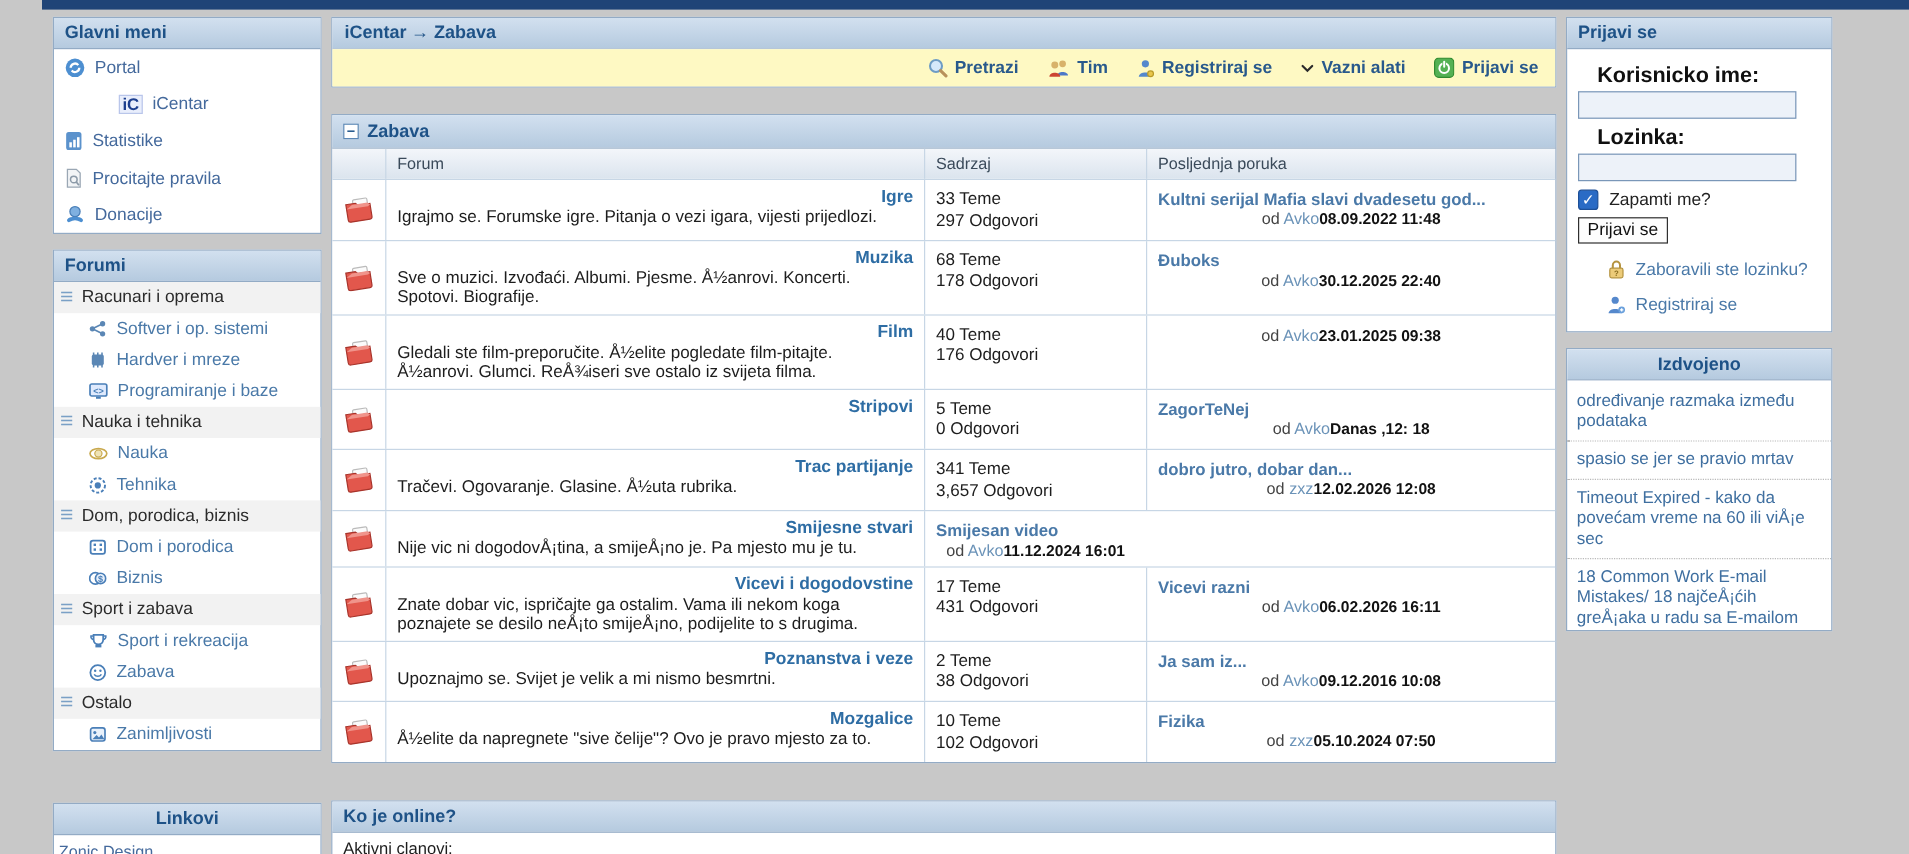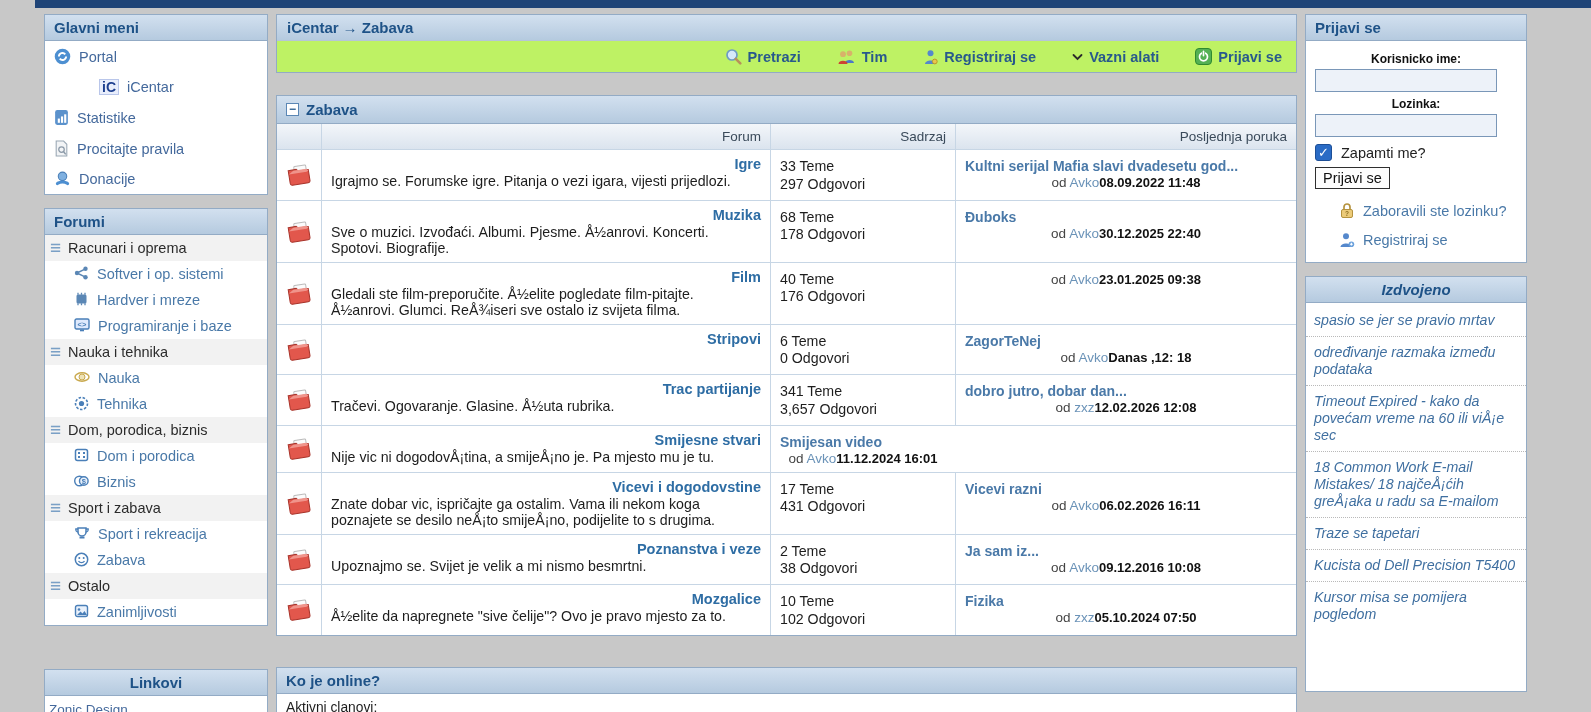--- a/index.html
+++ b/index.html
@@ -22,63 +22,63 @@
     color:#1e5287; font-weight:bold; font-size:15px;
     padding:4px 9px; border-bottom:1px solid #93abc5;
   }
   .phead.center { text-align:center; }
 
   
   .mitem { display:flex; align-items:center; gap:8px; padding:7px 9px; color:#44699c; cursor:pointer; }
   .mitem span.lbl { font-size:14.5px; }
   .cat  { display:flex; align-items:center; gap:7px; background:#f2f2f2; color:#2b2b2b; padding:5px 8px 5px 5px; font-size:14.5px; cursor:pointer; }
   .burger { color:#7aa0c6; font-size:19px; line-height:12px; font-weight:bold; }
-  .sub  { display:flex; gap:8px; padding:5px 8px 5px 29px; color:#4a79a8; font-size:14.5px; cursor:pointer; }
+  .sub  { display:flex; align-items:center; gap:8px; padding:5px 8px 5px 29px; color:#4a79a8; font-size:14.5px; cursor:pointer; }
   .linkrow { text-align:left; color:#44699c; font-size:13.5px; padding:6px 4px; cursor:pointer; }
   .navybar { height:16px; background:#2d5d94; }
 
   
   .crumbbar { background:linear-gradient(#d2e0ef,#b5cadf); padding:4px 10px; border-bottom:1px solid #b6c6d8; }
   .crumbbar a, .crumbbar span { color:#1e5287; font-weight:bold; font-size:15px; text-decoration:none; cursor:pointer; }
-  .tbar { display:flex; justify-content:flex-end; align-items:center; gap:36px; padding:7px 14px; background:#bef264; }
+  .tbar { display:flex; justify-content:flex-end; align-items:center; gap:24px; padding:7px 14px; background:#fef9c3; }
   .titem { display:flex; align-items:center; gap:6px; color:#28598c; font-weight:bold; font-size:14.5px; cursor:pointer; }
 
   .ttitle { display:flex; align-items:center; gap:7px; background:linear-gradient(#d2e0ef,#b5cadf); padding:5px 9px; border-bottom:1px solid #93abc5; }
   .ttitle .t { color:#1e5287; font-weight:bold; font-size:15px; }
   .minusbox { width:13px; height:13px; border:1px solid #5b87b5; background:#fff; color:#2a5d8f;
               font-size:12px; line-height:11px; text-align:center; font-weight:bold; cursor:pointer; }
   .frow { display:grid; grid-template-columns:44px 1fr 185px 341px; border-top:1px solid #c7d6e5; background:#fff; }
-  .frow.head { border-top:none; background:linear-gradient(#f3f6fa,#dbe4ee); color:#3c4document3;text-align:right; }
+  .frow.head { border-top:none; background:linear-gradient(#f3f6fa,#dbe4ee); color:#3c4document3; }
   .frow.head > div { padding:5px 9px; color:#3a4a5a; font-size:13.5px; }
   .fcell { padding:6px 9px; border-left:1px solid #c7d6e5; min-height:44px; }
   .fcell:first-child { border-left:none; display:flex; align-items:center; justify-content:center; }
   .fname { color:#2e6da4; font-weight:bold; font-size:14.5px; cursor:pointer;text-align:right; }
   .fdesc { color:#1d1d1d; font-size:14.2px; margin-top:1px; }
   .stat  { font-size:14.2px; color:#1d1d1d; line-height:1.25; padding-top:8px; }
   .lp-topic { color:#4a79a8; font-weight:bold; font-size:14px; cursor:pointer; }
   .lp-line2 { display:flex; justify-content:center; align-items:baseline; margin-top:1px; }
   .lp-by { color:#444; font-size:13.5px; }
   .lp-by a { color:#6b93b8; cursor:pointer; }
   .lp-date { color:#111; font-weight:bold; font-size:13px; white-space:nowrap; }
   .lp-pad { padding-top:8px; }
 
   
   .loginbody { padding:8px 9px 14px; }
-  .flabel { font-weight:bold; font-size:12px; color:#101010; margin:3px 16px 3px;text-align:center; }
+  .flabel { font-weight:bold; font-size:18px; color:#101010; margin:3px 16px 3px; }
   .finput { width:182px; height:23px; border:1px solid #7a97b8; background:#edf2f9; display:block; margin-bottom:5px; padding:0 4px; font-size:13px; }
   .remember { display:flex; align-items:center; gap:9px; margin:7px 0 6px; }
   .cbox { width:17px; height:17px; background:#2a6bc5; border:1px solid #1d4f97; border-radius:3px;
           color:#fff; font-size:13px; line-height:16px; text-align:center; cursor:pointer; }
   .loginbtn { font-family:"Liberation Sans",sans-serif; font-size:14.5px; color:#111; background:#fdfdfd;
               border:1px solid #2f2f2f; padding:2px 7px; cursor:pointer; }
   .minilink { display:flex; align-items:center; gap:8px; color:#4a79a8; font-size:14.5px; margin:13px 0 0 24px; cursor:pointer; }
   .izlist { padding:2px 0; }
   .izlink { padding:7px 8px; color:#3f6fa0; font-size:14.2px; border-bottom:1px dotted #b9b9b9; cursor:pointer; line-height:1.2; }
   .izlink:last-child { border-bottom:none; }
-  #izdvojeno-panel { height:416px; overflow:hidden;font-style:italic; }
+  #izdvojeno-panel { height:236px; overflow:hidden; }
 
   .onlinebody { padding:6px 9px 20px; }
   .onlinebody .al { color:#1d1d1d; font-size:13.8px; }
 
   svg { display:block; }
 </style>
 </head>
 <body>
 
 <div id="topbar"></div>
@@ -432,21 +432,21 @@
                 <rect x="9" y="3" width="12" height="8" rx="1" fill="#fbfbfb" stroke="#bbb"></rect>
                 <path d="M3 6h8l2 2h10v11a2 2 0 0 1-2 2H5a2 2 0 0 1-2-2z" fill="#e2574c" stroke="#a8342b"></path>
                 <path d="M3 10l5-3h13l2 2-2 1z" fill="#f0948b"></path>
               </g>
             </svg>
           </div>
         <div class="fcell">
             <div class="fname">Stripovi</div>
           </div>
         <div class="fcell stat">
-            <div>6 Teme</div>
+            <div>5 Teme</div>
             <div>0 Odgovori</div>
           </div>
         <div class="fcell lp-pad">
             <div class="lp-topic">ZagorTeNej</div>
           <div class="lp-line2">
               <span class="lp-by"><span>od</span> <a>Avko</a></span>
               <span class="lp-date">Danas ,12: 18</span>
             </div>
           </div>
       </div>
@@ -627,22 +627,22 @@
               </svg>
             </span>
           <span>Registriraj se</span>
         </div>
       </div>
     </div>
 
     <div class="panel" id="izdvojeno-panel">
       <div class="phead center">Izdvojeno</div>
       <div class="izlist">
+        <div class="izlink">određivanje razmaka između podataka</div>
         <div class="izlink">spasio se jer se pravio mrtav</div>
-        <div class="izlink">određivanje razmaka između podataka</div>
         <div class="izlink">Timeout Expired - kako da povećam vreme na 60 ili viÅ¡e sec</div>
         <div class="izlink">18 Common Work E-mail Mistakes/ 18 najčeÅ¡ćih greÅ¡aka u radu sa E-mailom</div>
         <div class="izlink">Traze se tapetari</div>
         <div class="izlink">Kucista od Dell Precision T5400</div>
         <div class="izlink">Kursor misa se pomijera pogledom</div>
       </div>
     </div>
   </div>
 </div>
 

